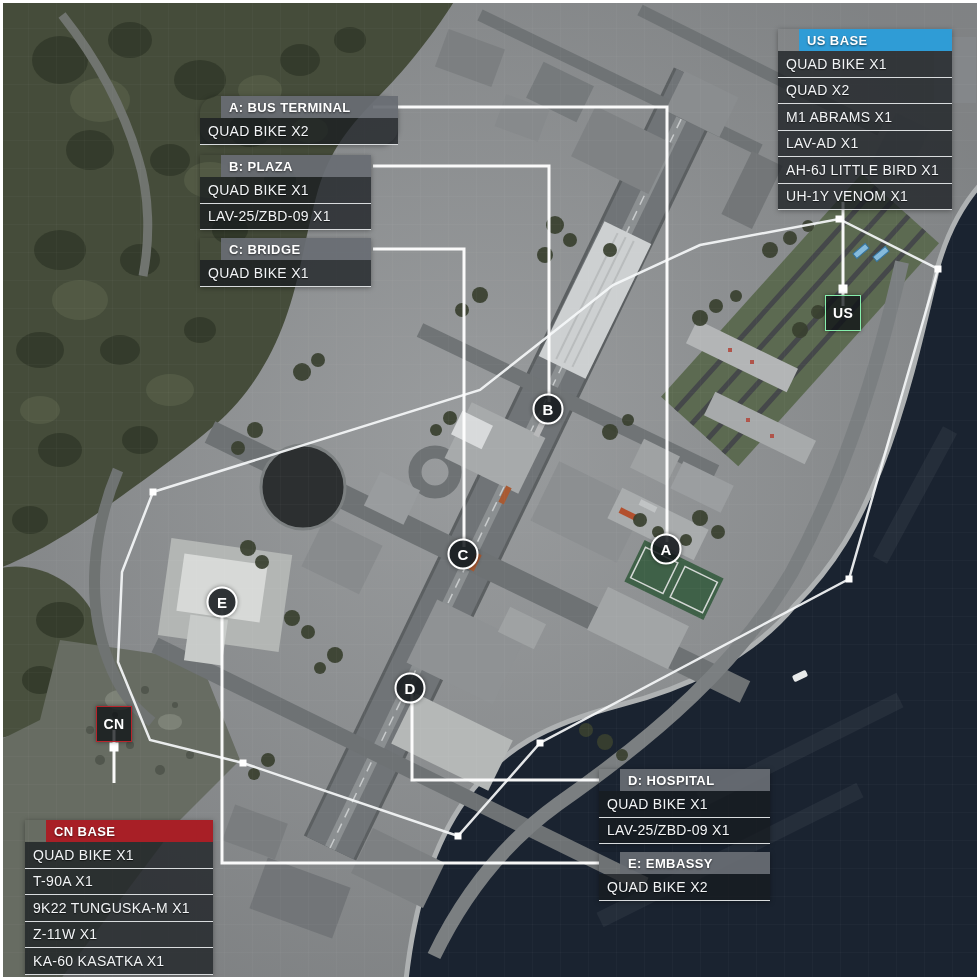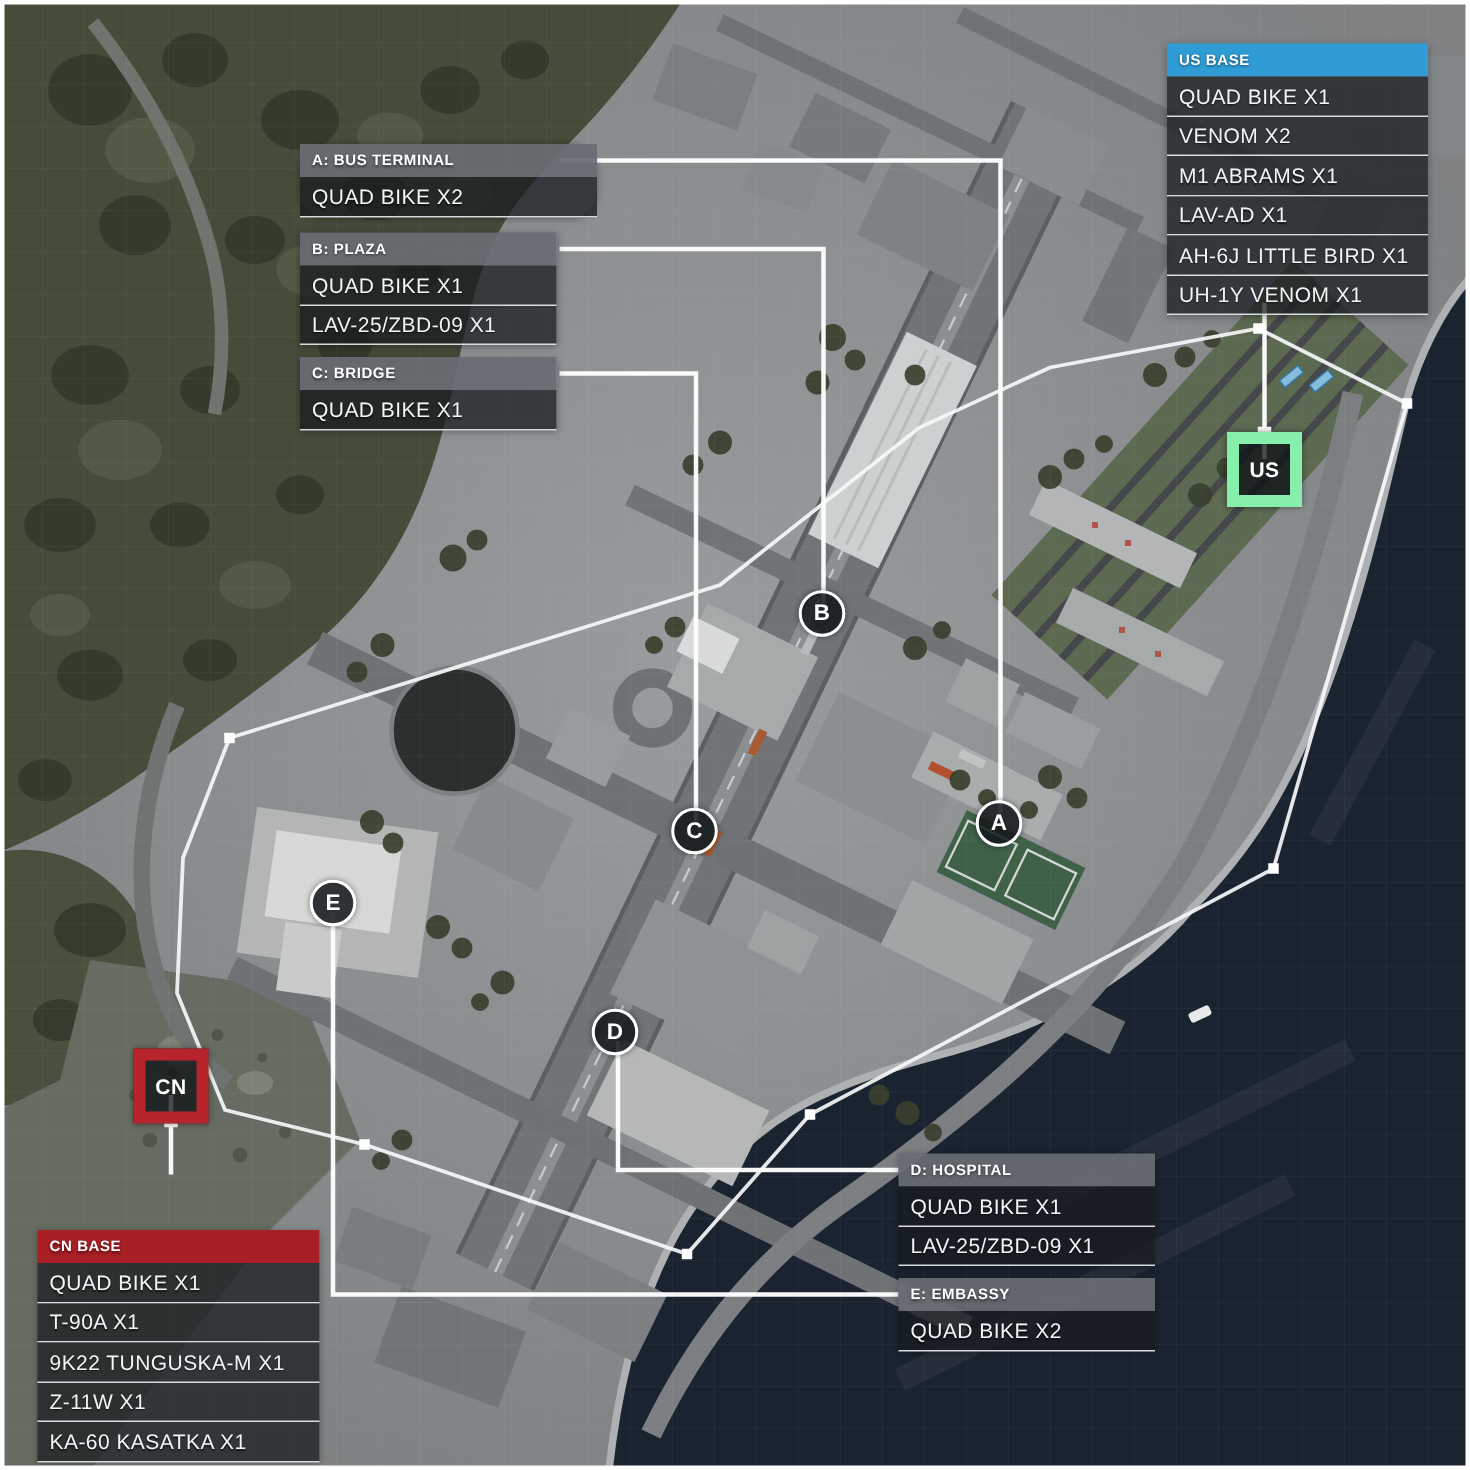--- a/index.html
+++ b/index.html
@@ -10,41 +10,41 @@
   }
   #map-bg,#overlay{position:absolute;left:0;top:0;width:980px;height:980px;}
   #map-bg{z-index:1;}
   #overlay{z-index:3;pointer-events:none;}
   .frame{position:absolute;inset:0;border:3px solid #ffffff;z-index:9;pointer-events:none;}
 
   
   .panel{position:absolute;z-index:5;box-shadow:0 1px 5px rgba(0,0,0,.35);}
   .p-hdr{
     height:22px;display:flex;align-items:center;padding:0 8px;
-    background:rgba(104,109,115,.93);color:#ffffff;font-weight:bold;font-size:10px;
-    letter-spacing:.4px;text-shadow:0 1px 2px rgba(0,0,0,.55);white-space:nowrap;
+    background:rgba(104,109,115,.93);color:#ffffff;font-weight:bold;font-size:13px;
+    letter-spacing:.4px;text-shadow:0 1px 2px rgba(0,0,0,.55);white-space:nowrap;margin-left:21px;
   }
   .p-hdr.blue{background:#2f9cd6;}
   .p-hdr.red{background:#a81f26;}
   .p-row{
     height:25.5px;display:flex;align-items:center;padding:0 8px;
     background:rgba(23,27,31,.74);border-bottom:1.5px solid #d9dcde;
     color:#f2f4f6;font-weight:normal;font-size:14px;letter-spacing:.3px;
     text-shadow:0 1px 1px rgba(0,0,0,.6);white-space:nowrap;
   }
 
   
   .flag{
     position:absolute;width:27px;height:27px;border:2.5px solid #ffffff;border-radius:50%;
     background:rgba(18,22,26,.86);color:#ffffff;font-weight:bold;font-size:15px;
     display:flex;align-items:center;justify-content:center;
     transform:translate(-50%,-50%);z-index:4;box-shadow:0 0 4px rgba(0,0,0,.45);
   }
   .base-marker{
-    position:absolute;width:34px;height:34px;border:8px solid #86efac;
+    position:absolute;width:34px;height:34px;border:1px solid #86efac;
     background:rgba(10,14,18,.74);color:#ffffff;font-weight:bold;font-size:14px;
     letter-spacing:.3px;display:flex;align-items:center;justify-content:center;
     transform:translate(-50%,-50%);z-index:4;box-shadow:0 0 4px rgba(0,0,0,.45);
   }
   .base-marker.cn{border-color:#b8242b;}
 </style>
 </head>
 <body>
 
 <div id="stage">
@@ -306,21 +306,21 @@
     </div>
 
   <div class="panel" style="left:778px;top:29px;width:174px;">
     <div class="p-hdr blue">
         <span>US BASE</span>
       </div>
     <div class="p-row">
         <span>QUAD BIKE X1</span>
       </div>
     <div class="p-row">
-        <span>VENOM X2</span>
+        <span>QUAD X2</span>
       </div>
     <div class="p-row">
         <span>M1 ABRAMS X1</span>
       </div>
     <div class="p-row">
         <span>LAV-AD X1</span>
       </div>
     <div class="p-row">
         <span>AH-6J LITTLE BIRD X1</span>
       </div>

